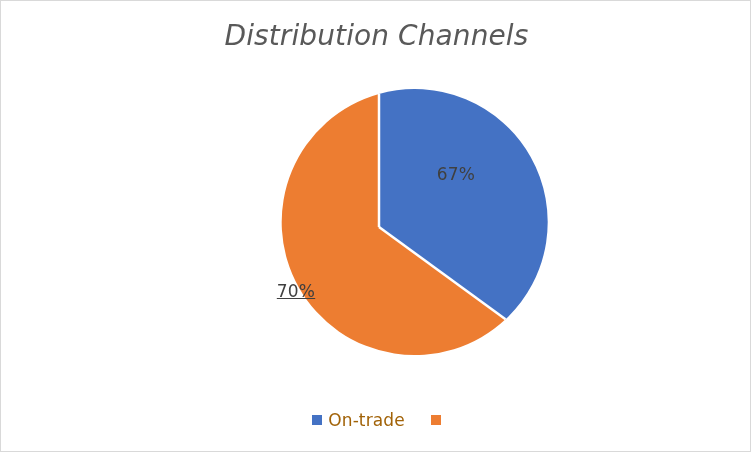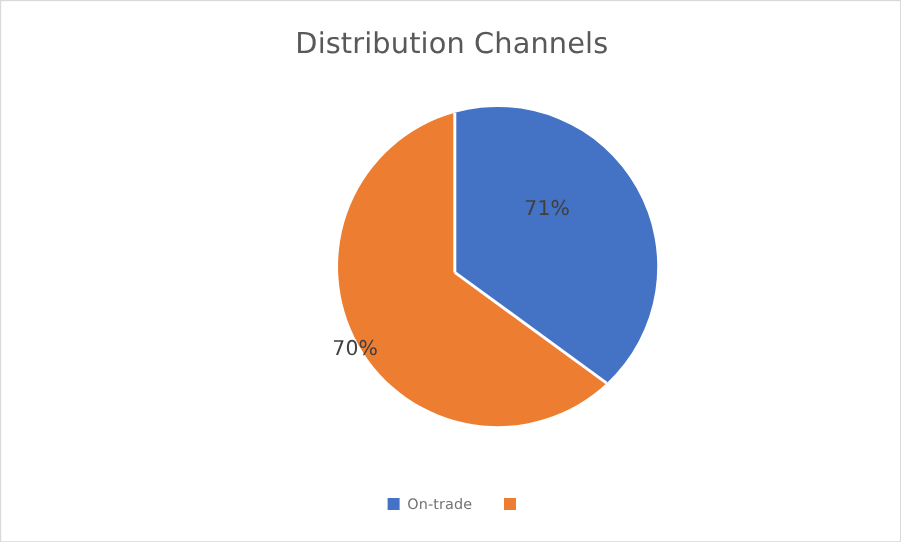--- a/index.html
+++ b/index.html
@@ -18,26 +18,27 @@
     background: #ffffff;
     border: 1px solid #d9d9d9;
     overflow: hidden;
   }
   .chart-title {
     position: absolute;
     left: 0;
     top: 20px;
     width: 751px;
     text-align: center;
-    font-size: 24px;
+    font-size: 28px;
     font-weight: 400;
     color: #595959;
     letter-spacing: 0.1px;
     line-height: 30px;
     white-space: nowrap;
+    font-style: italic;
   }
   .plot-area {
     position: absolute;
     left: 0;
     top: 0;
     width: 751px;
     height: 452px;
   }
   .pie-svg {
     position: absolute;
@@ -69,22 +70,22 @@
     align-items: center;
     gap: 6px;
   }
   .legend-swatch {
     width: 10px;
     height: 10px;
     flex: 0 0 auto;
     display: block;
   }
   .legend-label {
-    font-size: 12px;
-    color: #737373;
+    font-size: 17px;
+    color: #a16207;
     line-height: 20px;
     white-space: nowrap;
     letter-spacing: 0.1px;
   }
 </style>
 </head>
 <body>
 
 <div class="chart-frame">
 
@@ -93,23 +94,23 @@
   <div class="plot-area">
 
     <svg class="pie-svg" width="751" height="452" viewBox="0 0 751 452">
 
       <path fill="#4472C4" d="M 378 226 L 378 93 A 133 133 0 0 1 504.5 318.3 Z"></path>
       <path fill="#ED7D31" d="M 378 226 L 504.5 318.3 A 133 133 0 1 1 378 93 Z"></path>
       <path stroke="#FFFFFF" stroke-width="2.5" fill="none" d="M 378 226 L 378 93"></path>
       <path stroke="#FFFFFF" stroke-width="2.5" fill="none" d="M 378 226 L 504.5 318.3"></path>
     </svg>
 
-    <div class="slice-label" style="left:455px; top:173px;">71%</div>
+    <div class="slice-label" style="left:455px; top:173px;">67%</div>
 
-    <div class="slice-label" style="left:295px; top:290px;">70%</div>
+    <div class="slice-label" style="left:295px; top:290px;text-decoration:underline;">70%</div>
 
   </div>
 
   <div class="legend">
 
     <div class="legend-item">
       <span class="legend-swatch" style="background:#4472C4;"></span>
       <span class="legend-label">On-trade</span>
     </div>
 

